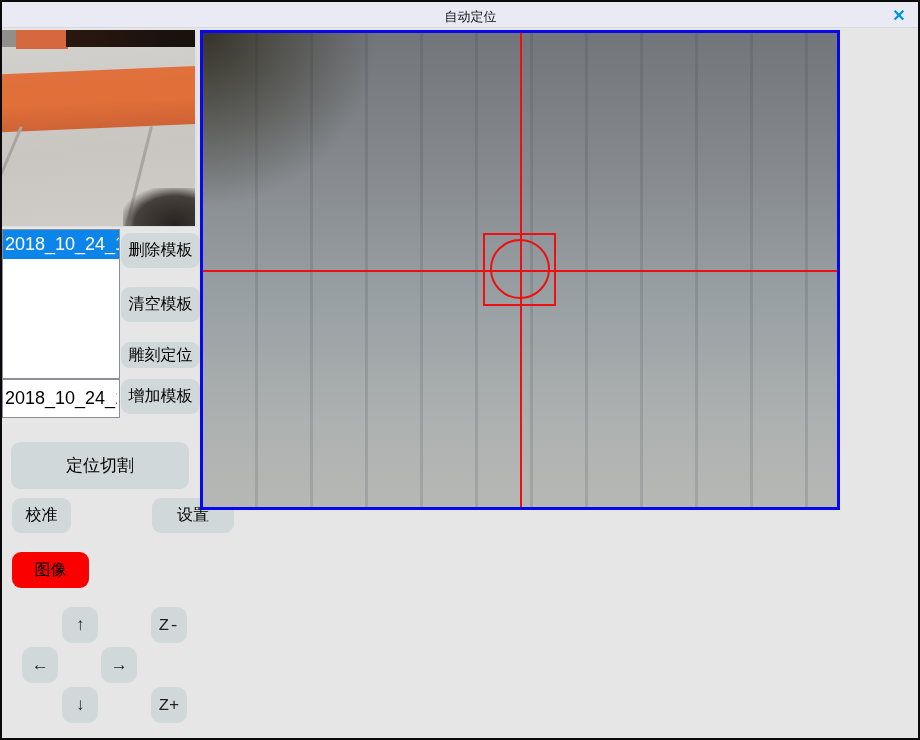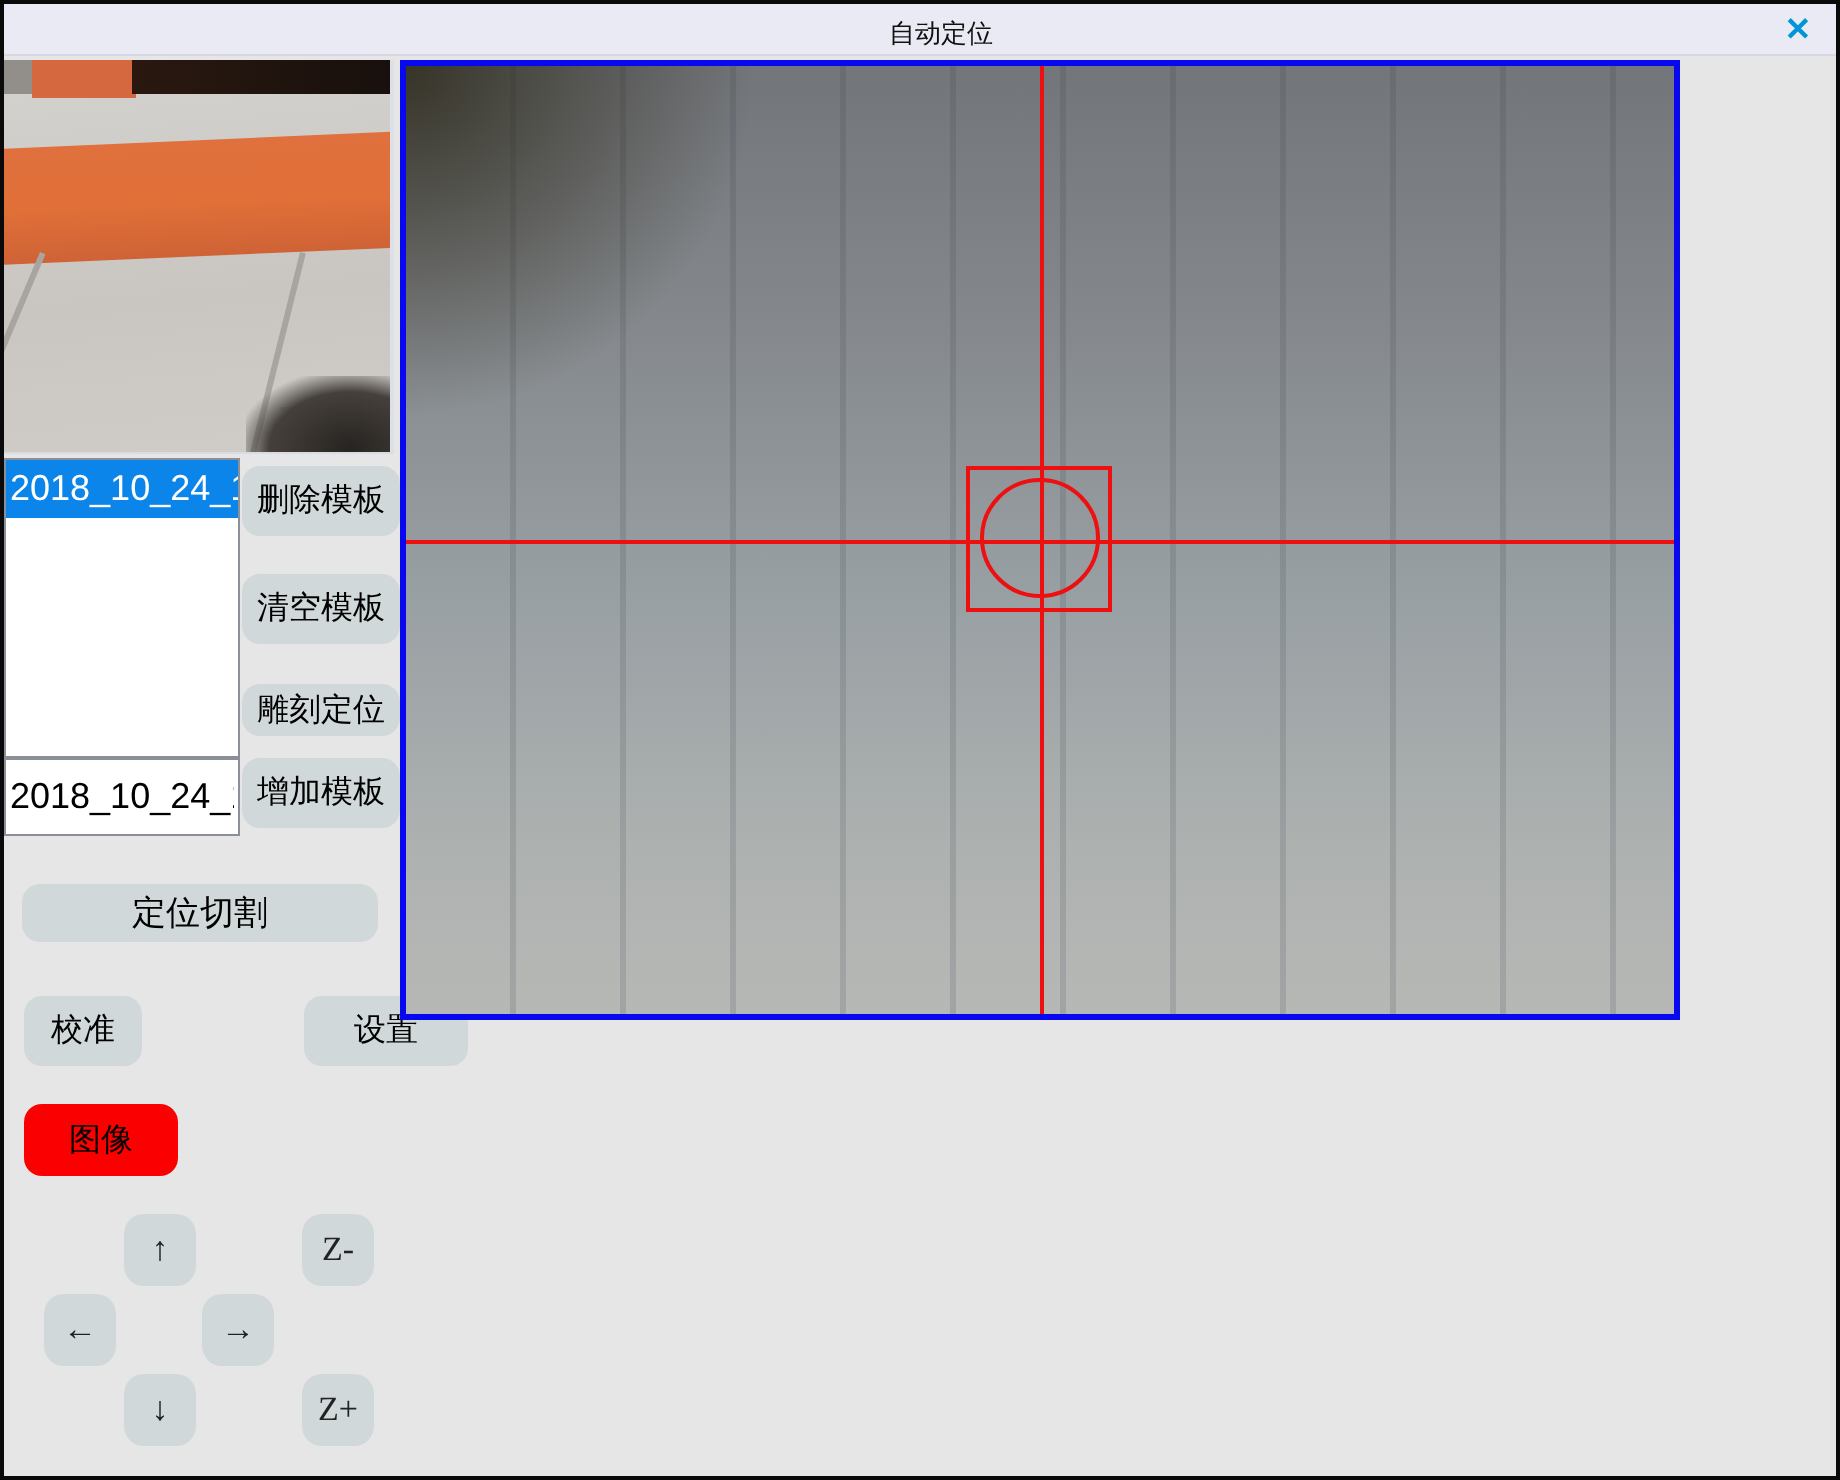--- a/index.html
+++ b/index.html
@@ -22,27 +22,27 @@
   .thumb .tile-line1{position:absolute;left:18px;top:96px;width:3px;height:150px;background:#a8a5a0;transform:rotate(23deg);transform-origin:top left;}
   .thumb .tile-line2{position:absolute;left:148px;top:96px;width:3px;height:145px;background:#a8a5a0;transform:rotate(14deg);transform-origin:top left;}
   .thumb .tile-line3{position:absolute;left:138px;top:170px;width:62px;height:2px;background:#b0ada8;transform:rotate(-7deg);}
   .thumb .blob{position:absolute;right:-8px;bottom:-10px;width:80px;height:48px;background:radial-gradient(ellipse at 65% 75%,#272320 0%,#45403b 55%,rgba(80,76,70,0) 78%);}
   
   .tpl-list{position:absolute;left:2px;top:229px;width:118px;height:150px;background:#fff;border:1px solid #8a8f98;}
   .tpl-list .item{height:29px;line-height:29px;font-size:18px;padding-left:2px;white-space:nowrap;overflow:hidden;}
   .tpl-list .item.selected{background:#0c85ea;color:#fff;}
   .name-field{position:absolute;left:2px;top:379px;width:118px;height:39px;border:1px solid #8a8f98;background:#fff;font-size:18px;padding:0 2px;font-family:inherit;color:#000;}
   
-  .btn{position:absolute;display:flex;align-items:center;justify-content:center;background:#d1d8da;border:none;border-radius:9px;font-size:16px;color:#000;cursor:pointer;font-family:Liberation Serif, serif;padding:0;}
+  .btn{position:absolute;display:flex;align-items:center;justify-content:center;background:#d1d8da;border:none;border-radius:9px;font-size:16px;color:#000;cursor:pointer;font-family:Liberation Mono, monospace;padding:0;}
   .btn.red{background:#fb0000;}
   .btn-del{left:121px;top:233px;width:79px;height:35px;}
   .btn-clear{left:121px;top:287px;width:79px;height:35px;}
   .btn-engrave{left:121px;top:342px;width:79px;height:26px;}
   .btn-add{left:121px;top:379px;width:79px;height:35px;}
-  .btn-poscut{left:11px;top:442px;width:178px;height:29px;font-size:17px;}
+  .btn-poscut{left:11px;top:442px;width:178px;height:47px;font-size:17px;}
   .btn-cal{left:12px;top:498px;width:59px;height:35px;}
   .btn-set{left:111px;top:498px;width:82px;height:35px;margin-left:41px;}
   .btn-img{left:12px;top:552px;width:77px;height:36px;}
   .btn-match{left:111px;top:552px;width:77px;height:36px;}
   .jog{width:36px;height:36px;border-radius:10px;font-size:17px;color:#222;}
   .jog-up{left:62px;top:607px;}
   .jog-zminus{left:151px;top:607px;}
   .jog-left{left:22px;top:647px;}
   .jog-right{left:101px;top:647px;}
   .jog-down{left:62px;top:687px;}

